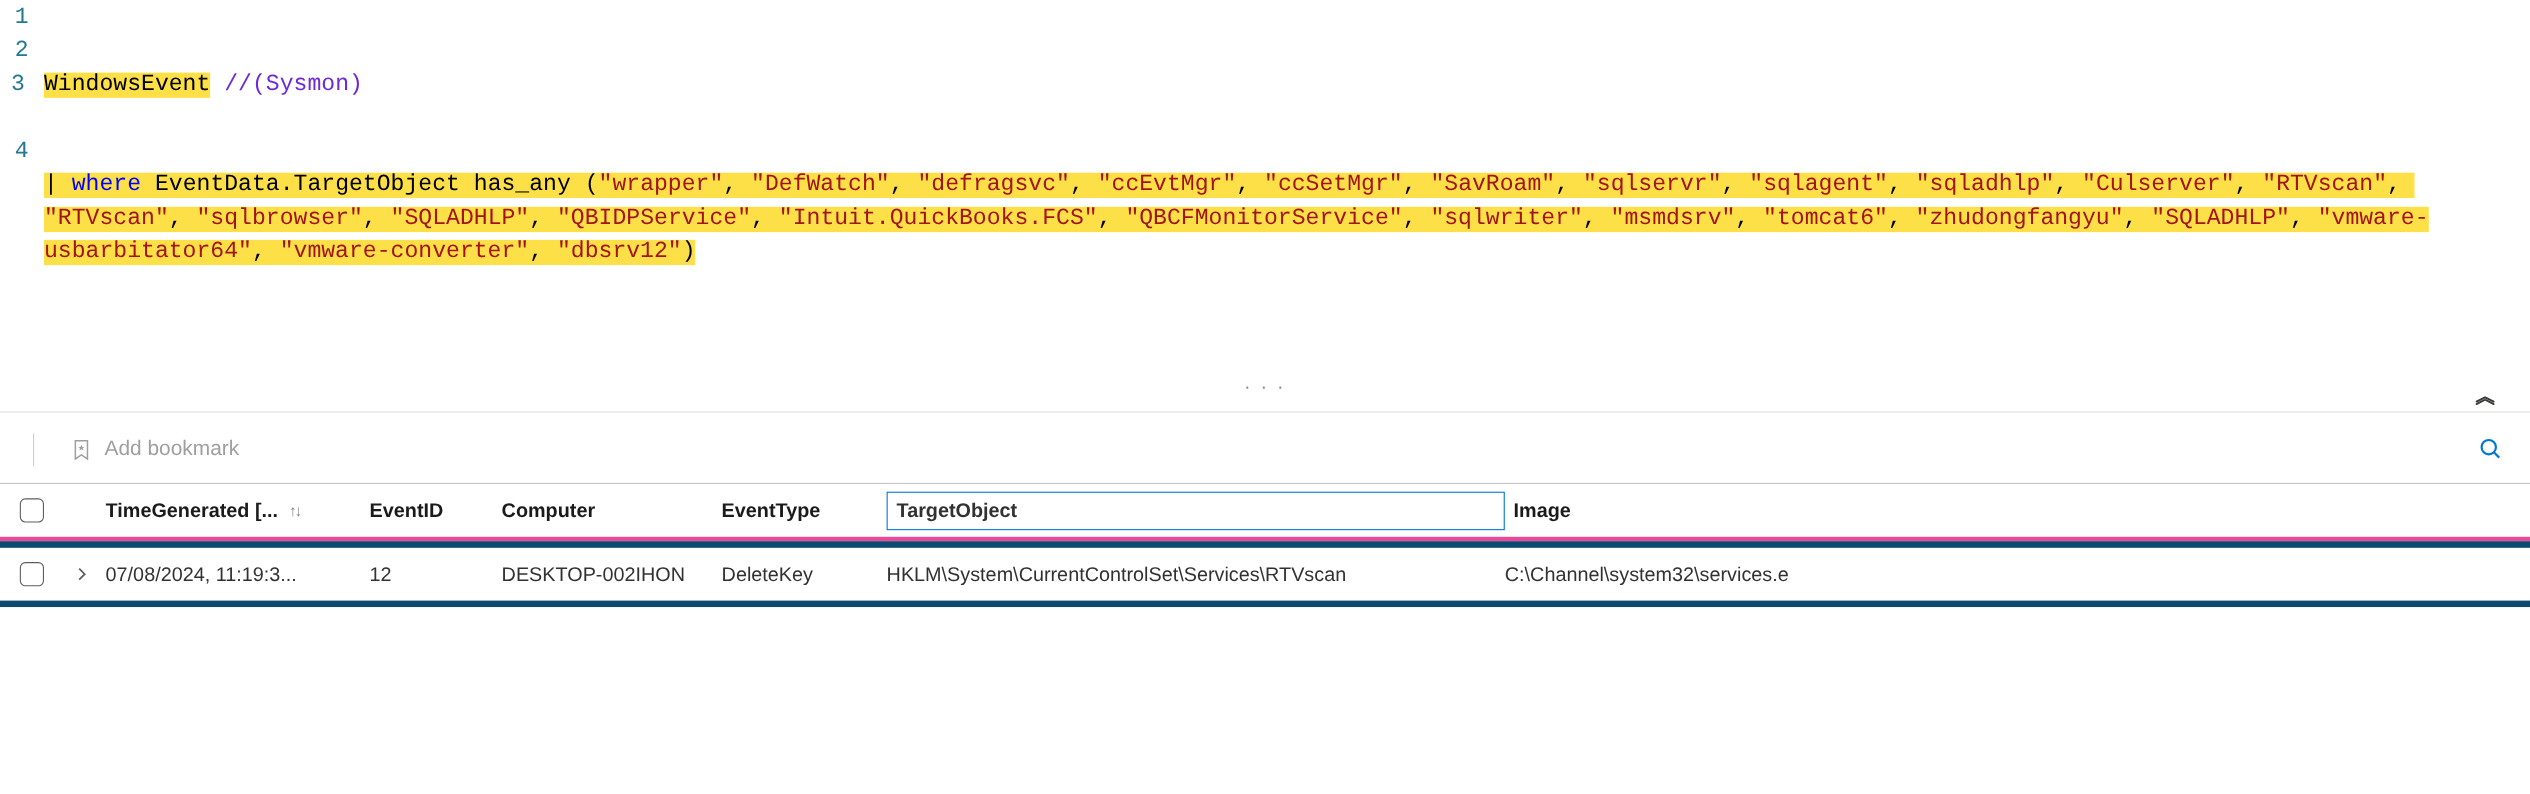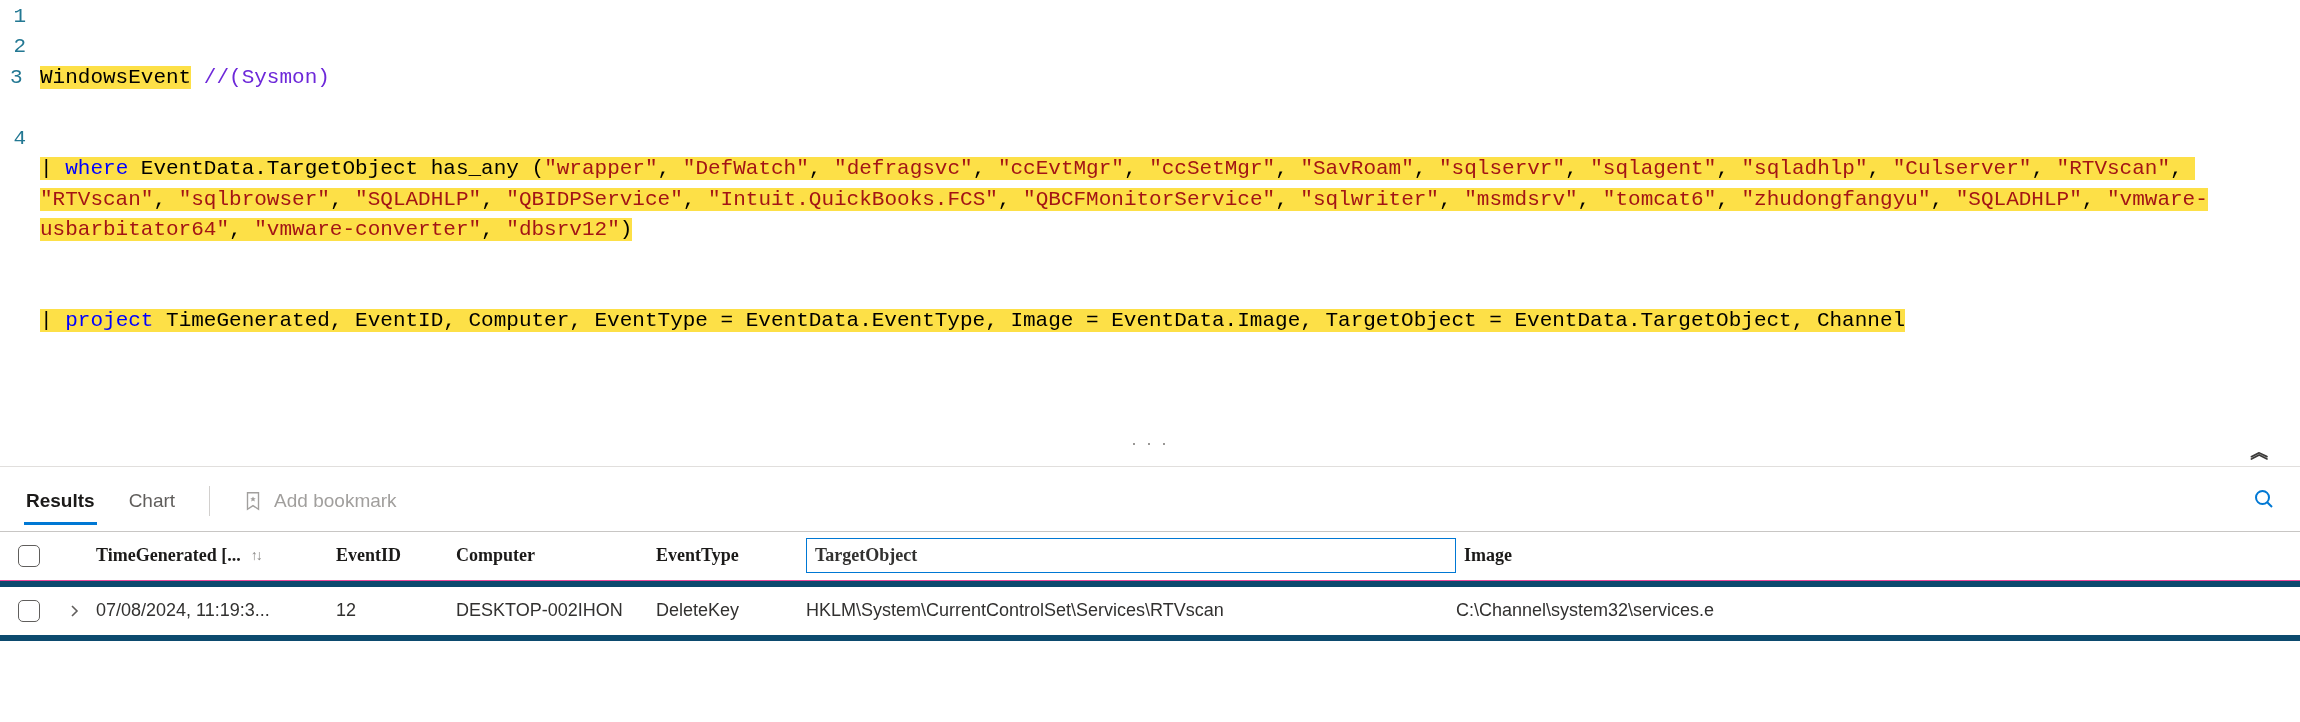--- a/index.html
+++ b/index.html
@@ -108,24 +108,23 @@
 
   .grid {
     width: 100%;
     margin-top: 6px;
   }
   .grow {
     border-top: 6px solid #0c4a6e;
   }
   .grow.head {
     border-top: 1px solid #c8c6c4;
-    border-bottom: 1px solid #ec4899;
+    border-bottom: 4px solid #ec4899;
     font-weight: 600;
     font-size: 18px;
-    font-family: Liberation Serif, serif;
   }
   .grow:not(.head) {
     font-size: 18px;
   }
   .row-inner {
     display: flex;
     align-items: center;
     min-height: 48px;
     padding-left: 18px;
   }
@@ -135,21 +134,21 @@
     border: 1.5px solid #605e5c;
     border-radius: 5px;
     background: #fff;
     cursor: pointer;
   }
   .expwrap { width: 42px; display:flex; align-items:center; justify-content:center; color:#605e5c; cursor:pointer; font-size:16px;}
   .col-time   { width: 240px; padding-right:10px; white-space:nowrap; overflow:hidden; text-overflow:ellipsis;}
   .col-evt    { width: 120px; }
   .col-comp   { width: 200px; }
   .col-etype  { width: 150px; }
-  .col-target { width: 650px; white-space:nowrap; overflow:hidden; text-overflow:ellipsis;}
+  .col-target { width: 562px; white-space:nowrap; overflow:hidden; text-overflow:ellipsis;}
   .col-image  { width: 260px; white-space:nowrap; overflow:hidden; }
   .head .col-time,
   .head .col-evt,
   .head .col-comp,
   .head .col-etype,
   .head .col-image { color:#1b1a19; }
   .head .col-target {
     border: 1px solid #0078d4;
     padding: 6px 8px;
     margin-right: 8px;
@@ -170,36 +169,31 @@
     <div>1</div>
     <div>2</div>
     <div style="height:2.9em; display:flex; align-items:flex-start;">
         <span>3</span>
       </div>
     <div>4</div>
   </div>
   <div class="code">
     <div class="code-line"><span class="sel"><span class="ident">WindowsEvent</span></span> <span class="comment">//(Sysmon)</span></div>
     <div class="code-line" id="line3"><span class="sel"><span class="pipe">|</span> <span class="kw">where</span> <span class="ident">EventData.TargetObject</span> <span class="func">has_any</span> <span class="op">(</span><span id="strs"><span class="str">"wrapper"</span><span class="op">, </span><span class="str">"DefWatch"</span><span class="op">, </span><span class="str">"defragsvc"</span><span class="op">, </span><span class="str">"ccEvtMgr"</span><span class="op">, </span><span class="str">"ccSetMgr"</span><span class="op">, </span><span class="str">"SavRoam"</span><span class="op">, </span><span class="str">"sqlservr"</span><span class="op">, </span><span class="str">"sqlagent"</span><span class="op">, </span><span class="str">"sqladhlp"</span><span class="op">, </span><span class="str">"Culserver"</span><span class="op">, </span><span class="str">"RTVscan"</span><span class="op">, </span><span class="str">"RTVscan"</span><span class="op">, </span><span class="str">"sqlbrowser"</span><span class="op">, </span><span class="str">"SQLADHLP"</span><span class="op">, </span><span class="str">"QBIDPService"</span><span class="op">, </span><span class="str">"Intuit.QuickBooks.FCS"</span><span class="op">, </span><span class="str">"QBCFMonitorService"</span><span class="op">, </span><span class="str">"sqlwriter"</span><span class="op">, </span><span class="str">"msmdsrv"</span><span class="op">, </span><span class="str">"tomcat6"</span><span class="op">, </span><span class="str">"zhudongfangyu"</span><span class="op">, </span><span class="str">"SQLADHLP"</span><span class="op">, </span><span class="str">"vmware-usbarbitator64"</span><span class="op">, </span><span class="str">"vmware-converter"</span><span class="op">, </span><span class="str">"dbsrv12"</span></span><span class="op">)</span></span></div>
-    <div class="code-line"><span class="sel"><span class="pipe">|</span> <span class="kw">project</span> <span class="ident">TimeGenerated, EventID, Computer, EventType = EventData.EventType, Image = EventData.Image, TargetObject = EventData.TargetObject, Channel</span></span></div>
   </div>
 </div>
 
 <div class="expand-top">
   <div class="dots">· · ·</div>
   <div class="chev">︽</div>
 </div>
 
 <div class="divider"></div>
 
 <div class="toolbar">
-  <div class="tabs">
-    <div class="tab active">Results</div>
-    <div class="tab">Chart</div>
-  </div>
   <div class="vsep"></div>
   <div class="bookmark">
     <svg viewBox="0 0 24 24" fill="none" stroke="#a19f9d" stroke-width="1.5">
       <path d="M6 3h12v18l-6-4-6 4V3z"></path>
       <path d="M12 7l1 2h2l-1.6 1.4.6 2.1L12 11.4 10 12.5l.6-2.1L9 9h2z" fill="#a19f9d" stroke="none"></path>
     </svg>
     <span>Add bookmark</span>
   </div>
   <div class="spacer"></div>
   <div class="search-btn">

